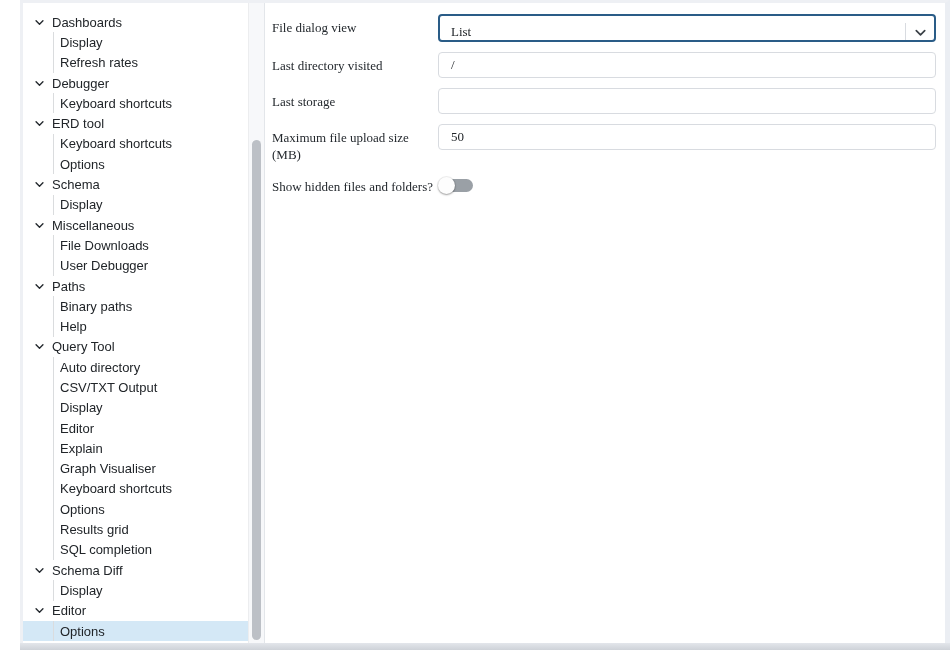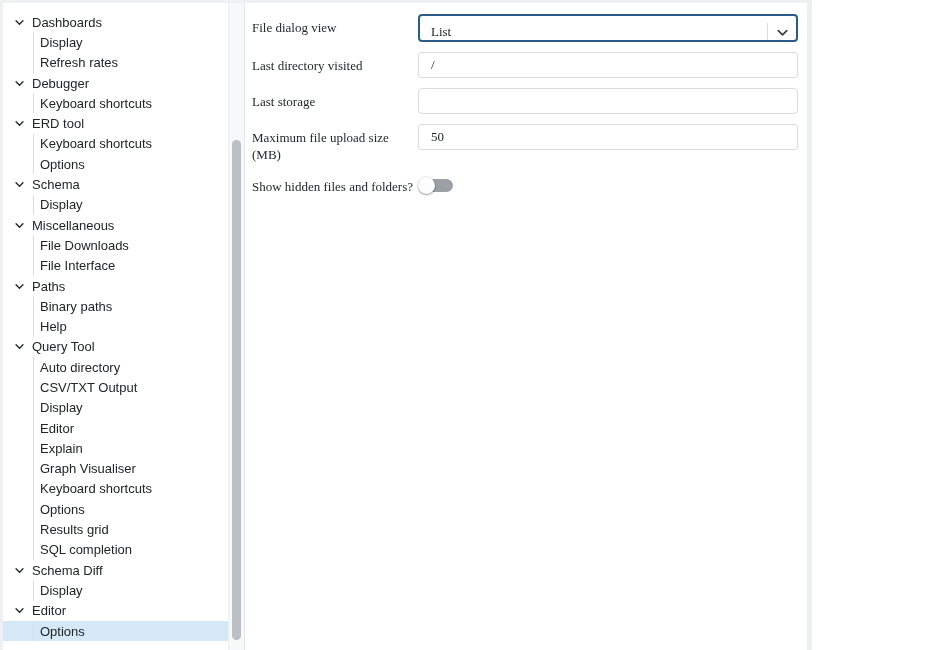--- a/index.html
+++ b/index.html
@@ -2,21 +2,21 @@
 <html style="--focus-border: #2a5c87; --selected-row-bg: #d4e8f6; --toggle-track-off: #9aa0a6;"><head>
 <meta charset="utf-8">
 <style>
   html,body { margin:0; padding:0; }
   body {
     width:950px; height:650px; overflow:hidden;
     font-family:"Liberation Sans", sans-serif;
     background:#ffffff;
     -webkit-font-smoothing:antialiased;
   }
-  .window { width:812px; height:650px; display:flex; flex-direction:row; box-sizing:border-box; }
+  .window { width:950px; height:650px; display:flex; flex-direction:column; box-sizing:border-box;padding-left:20px; }
   .main {
     flex:1; display:flex; min-height:0; background:#fff;
     border-top:3px solid #eef0f4;
     border-left:3px solid #eef0f4;
     border-right:5px solid #ebeef3;
   }
   .bottom-strip { height:7px; background:linear-gradient(#e3e6eb,#ced2d8); }
 
   
   .sidebar { width:242px; flex:none; position:relative; background:#fff; overflow:hidden; }
@@ -139,21 +139,21 @@
       <svg width="11" height="11" viewBox="0 0 16 16">
                 <path d="M3 5.5 L8 10.5 L13 5.5" fill="none" stroke="#24292e" stroke-width="2" stroke-linecap="round" stroke-linejoin="round"></path>
               </svg>
     </span>
     <span class="lbl">Miscellaneous</span>
   </div>
           <div class="tree-item child">
     <span class="lbl">File Downloads</span>
   </div>
           <div class="tree-item child">
-    <span class="lbl">File Interface</span>
+    <span class="lbl">User Debugger</span>
   </div>
           <div class="tree-item group">
     <span class="chev">
       <svg width="11" height="11" viewBox="0 0 16 16">
                 <path d="M3 5.5 L8 10.5 L13 5.5" fill="none" stroke="#24292e" stroke-width="2" stroke-linecap="round" stroke-linejoin="round"></path>
               </svg>
     </span>
     <span class="lbl">Paths</span>
   </div>
           <div class="tree-item child">

